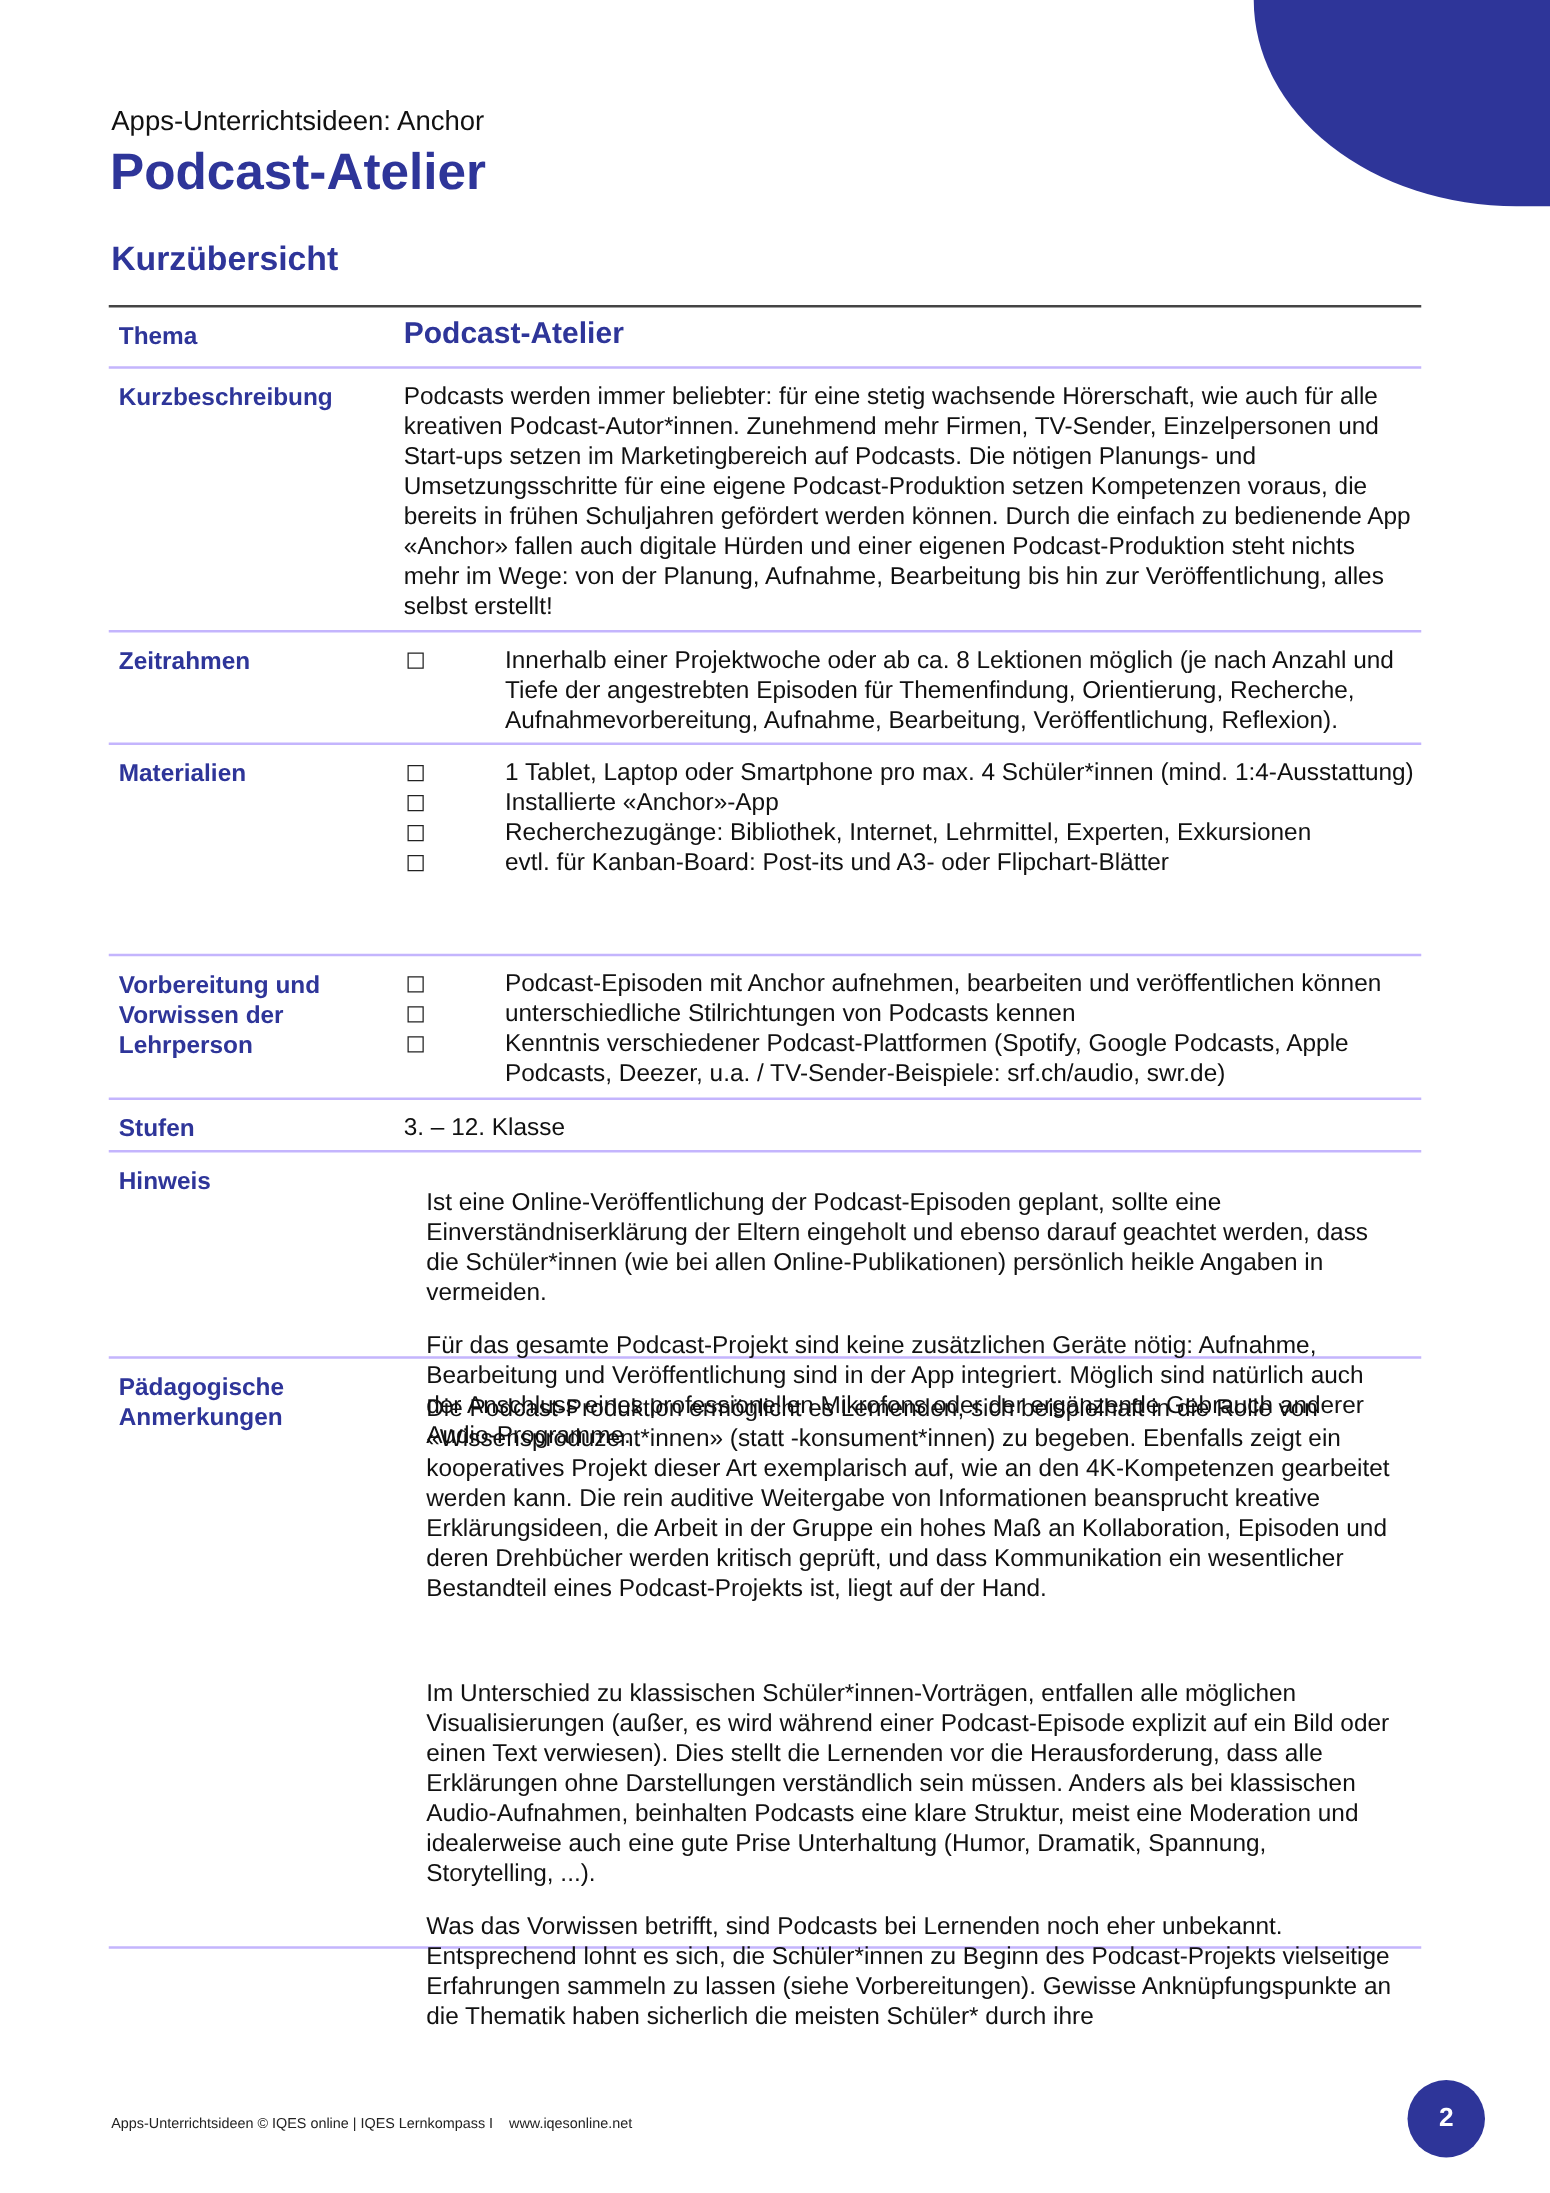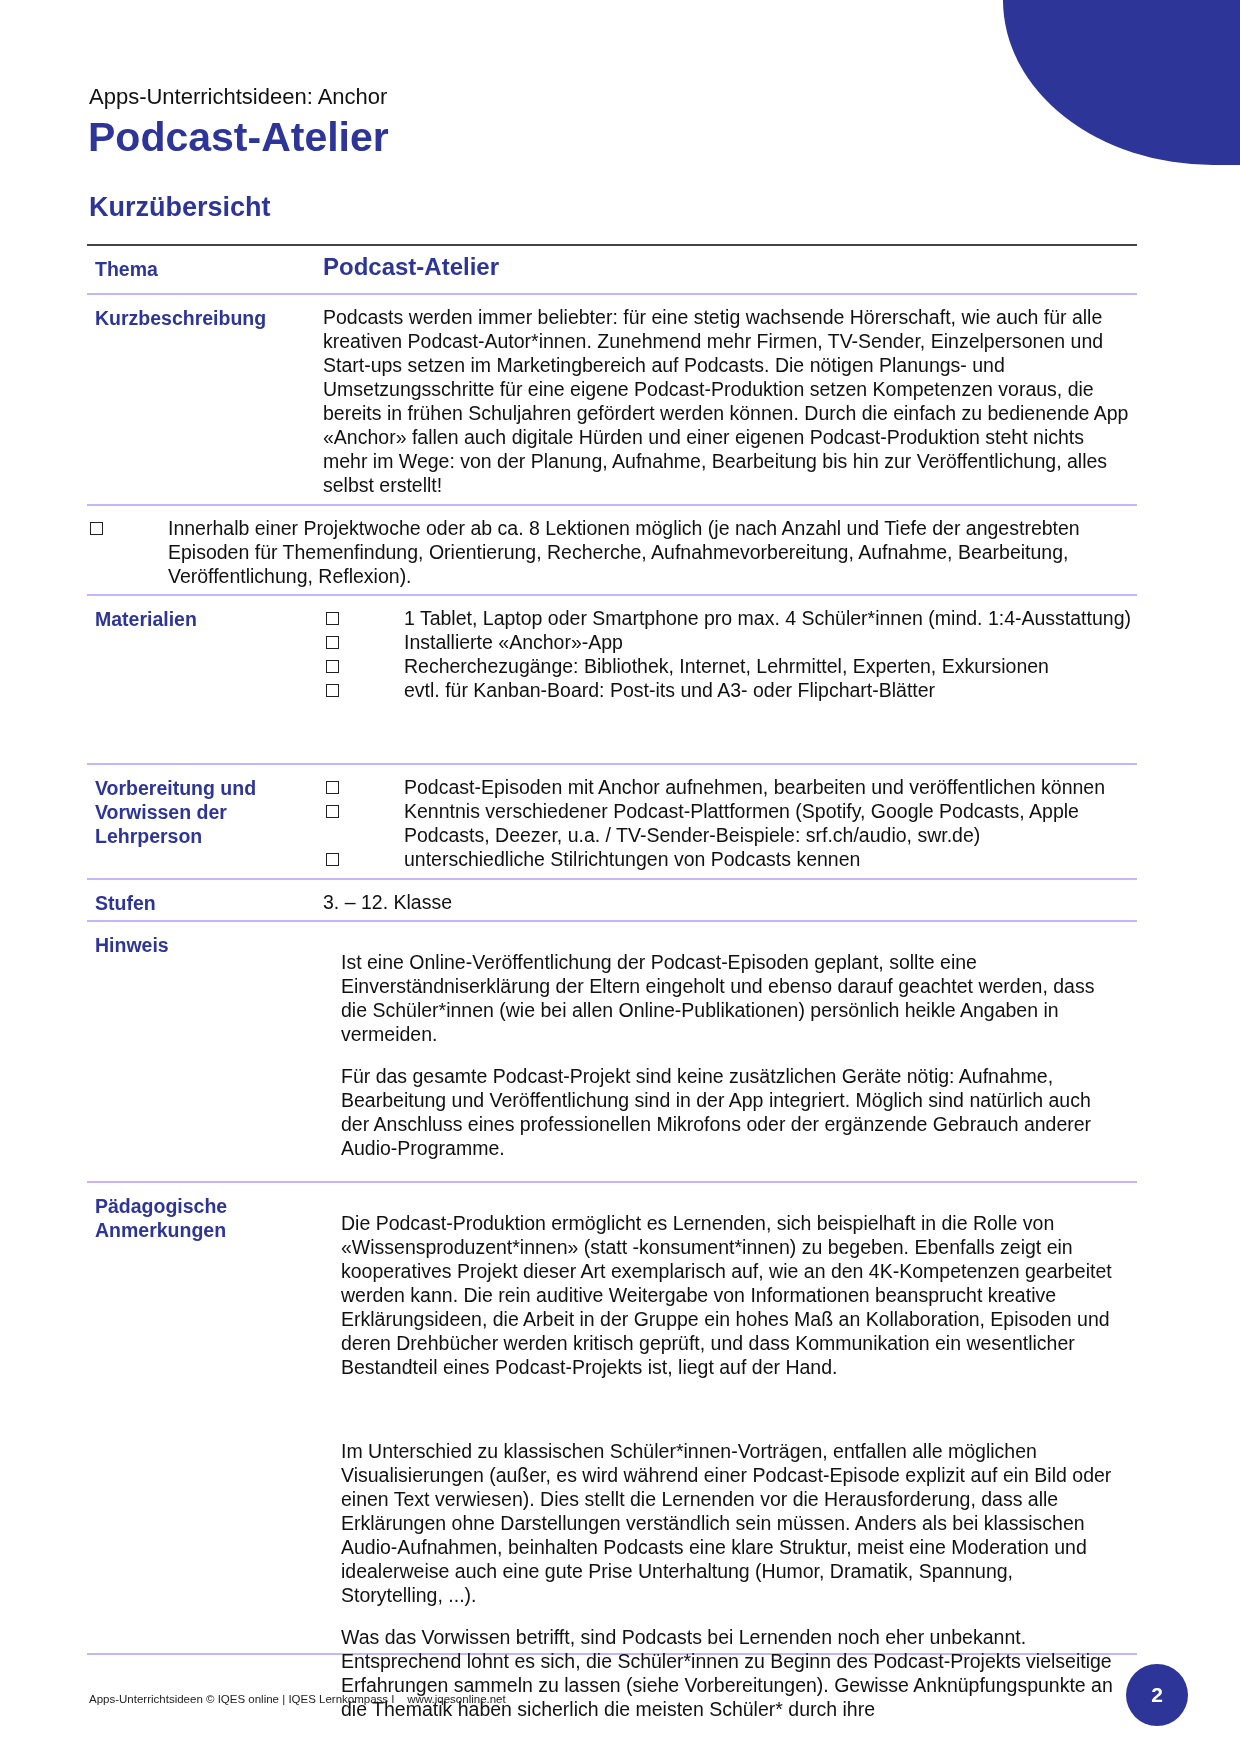--- a/index.html
+++ b/index.html
@@ -43,20 +43,21 @@
     <div class="label">Thema</div>
     <div class="value title-val">Podcast-Atelier</div>
   </div>
 
   <div class="row" style="height:211px">
     <div class="label">Kurzbeschreibung</div>
     <div class="value">Podcasts werden immer beliebter: für eine stetig wachsende Hörerschaft, wie auch für alle kreativen Podcast-Autor*innen. Zunehmend mehr Firmen, TV-Sender, Einzelpersonen und Start-ups setzen im Marketingbereich auf Podcasts. Die nötigen Planungs- und Umsetzungsschritte für eine eigene Podcast-Produktion setzen Kompetenzen voraus, die bereits in frühen Schuljahren gefördert werden können. Durch die einfach zu bedienende App «Anchor» fallen auch digitale Hürden und einer eigenen Podcast-Produktion steht nichts mehr im Wege: von der Planung, Aufnahme, Bearbeitung bis hin zur Veröffentlichung, alles selbst erstellt!</div>
   </div>
 
   <div class="row" style="height:90px">
+    <div class="label">Zeitrahmen</div>
     <div class="value">
       <div class="cbitem">
         <span class="cb"></span>
         <span>Innerhalb einer Projektwoche oder ab ca. 8 Lektionen möglich (je nach Anzahl und Tiefe der angestrebten Episoden für Themenfindung, Orientierung, Recherche, Aufnahmevorbereitung, Aufnahme, Bearbeitung, Veröffentlichung, Reflexion).</span>
       </div>
     </div>
   </div>
 
   <div class="row" style="height:169px">
     <div class="label">Materialien</div>
@@ -82,36 +83,36 @@
 
   <div class="row" style="height:115px">
     <div class="label" style="padding-right:20px">Vorbereitung und Vorwissen der Lehrperson</div>
     <div class="value">
       <div class="cbitem">
           <span class="cb"></span>
           <span>Podcast-Episoden mit Anchor aufnehmen, bearbeiten und veröffentlichen können</span>
         </div>
       <div class="cbitem">
           <span class="cb"></span>
-          <span>Kenntnis verschiedener Podcast-Plattformen (Spotify, Google Podcasts, Apple Podcasts, Deezer, u.a. / TV-Sender-Beispiele: srf.ch/audio, swr.de)</span>
+          <span>unterschiedliche Stilrichtungen von Podcasts kennen</span>
         </div>
       <div class="cbitem">
           <span class="cb"></span>
-          <span>unterschiedliche Stilrichtungen von Podcasts kennen</span>
+          <span>Kenntnis verschiedener Podcast-Plattformen (Spotify, Google Podcasts, Apple Podcasts, Deezer, u.a. / TV-Sender-Beispiele: srf.ch/audio, swr.de)</span>
         </div>
     </div>
   </div>
 
 
   <div class="row" style="height:42px">
     <div class="label">Stufen</div>
     <div class="value">3. – 12. Klasse</div>
   </div>
 
-  <div class="row" style="height:261px">
+  <div class="row" style="height:165px">
     <div class="label">Hinweis</div>
     <div class="value">
       <p class="para">Ist eine Online-Veröffentlichung der Podcast-Episoden geplant, sollte eine Einverständniserklärung der Eltern eingeholt und ebenso darauf geachtet werden, dass die Schüler*innen (wie bei allen Online-Publikationen) persönlich heikle Angaben in vermeiden.</p>
       <p class="para">Für das gesamte Podcast-Projekt sind keine zusätzlichen Geräte nötig: Aufnahme, Bearbeitung und Veröffentlichung sind in der App integriert. Möglich sind natürlich auch der Anschluss eines professionellen Mikrofons oder der ergänzende Gebrauch anderer Audio-Programme.</p>
     </div>
   </div>
 
   <div class="row" style="height:472px">
     <div class="label" style="padding-right:60px">Pädagogische Anmerkungen</div>
     <div class="value">

